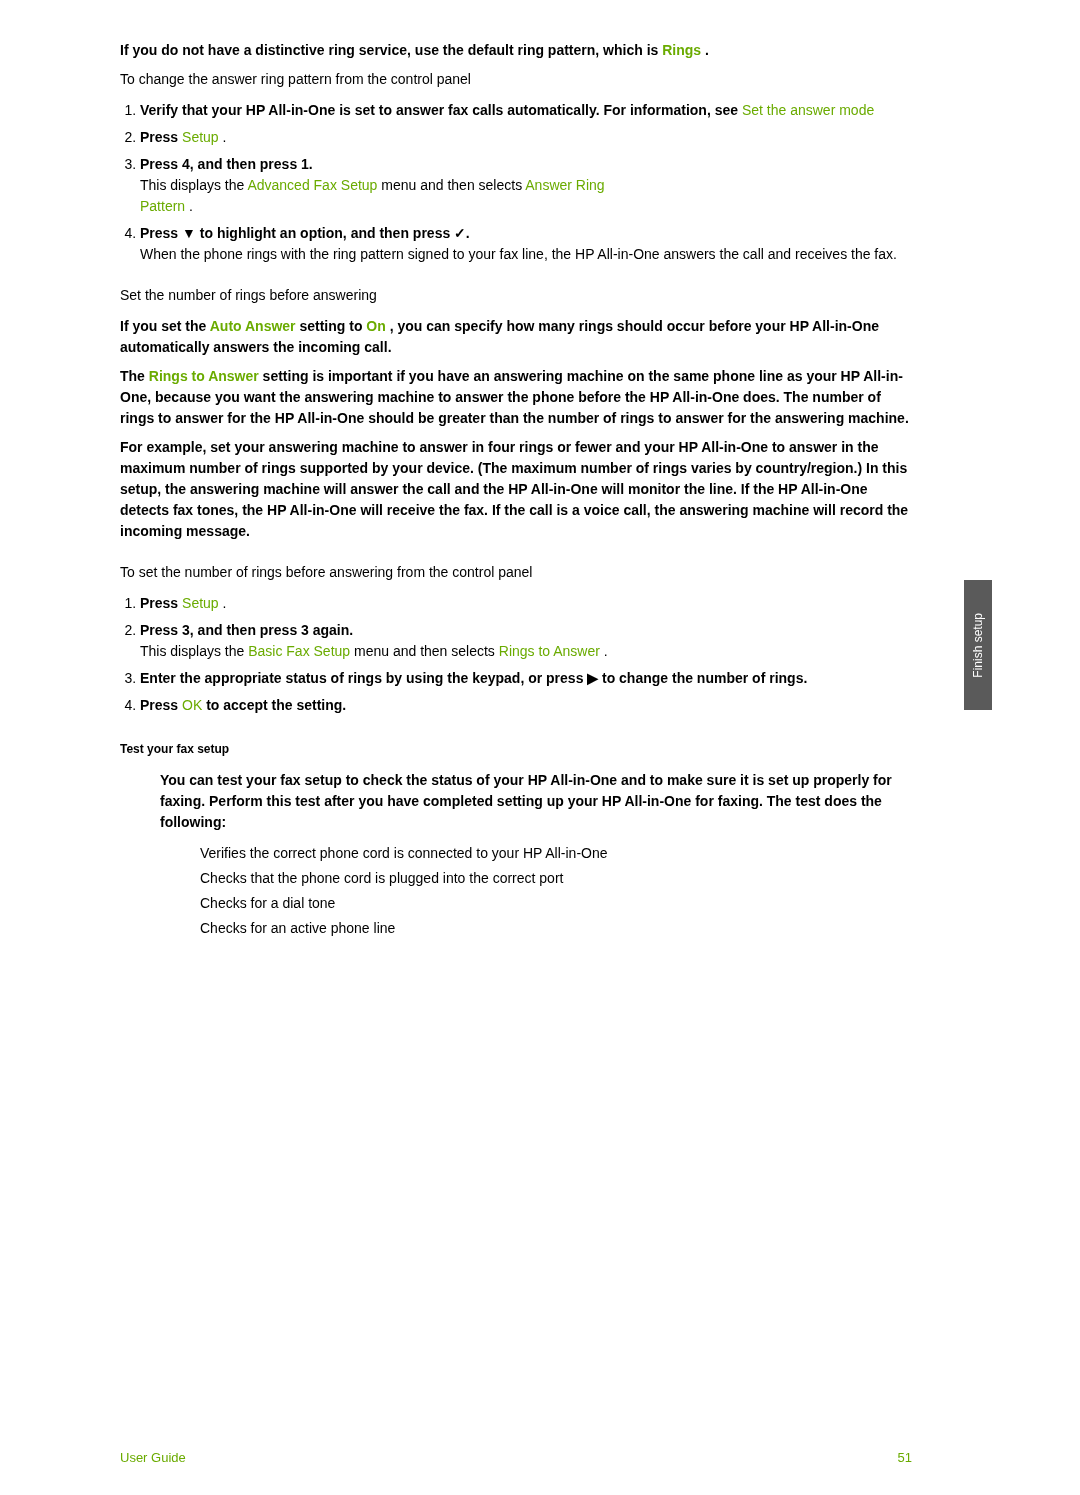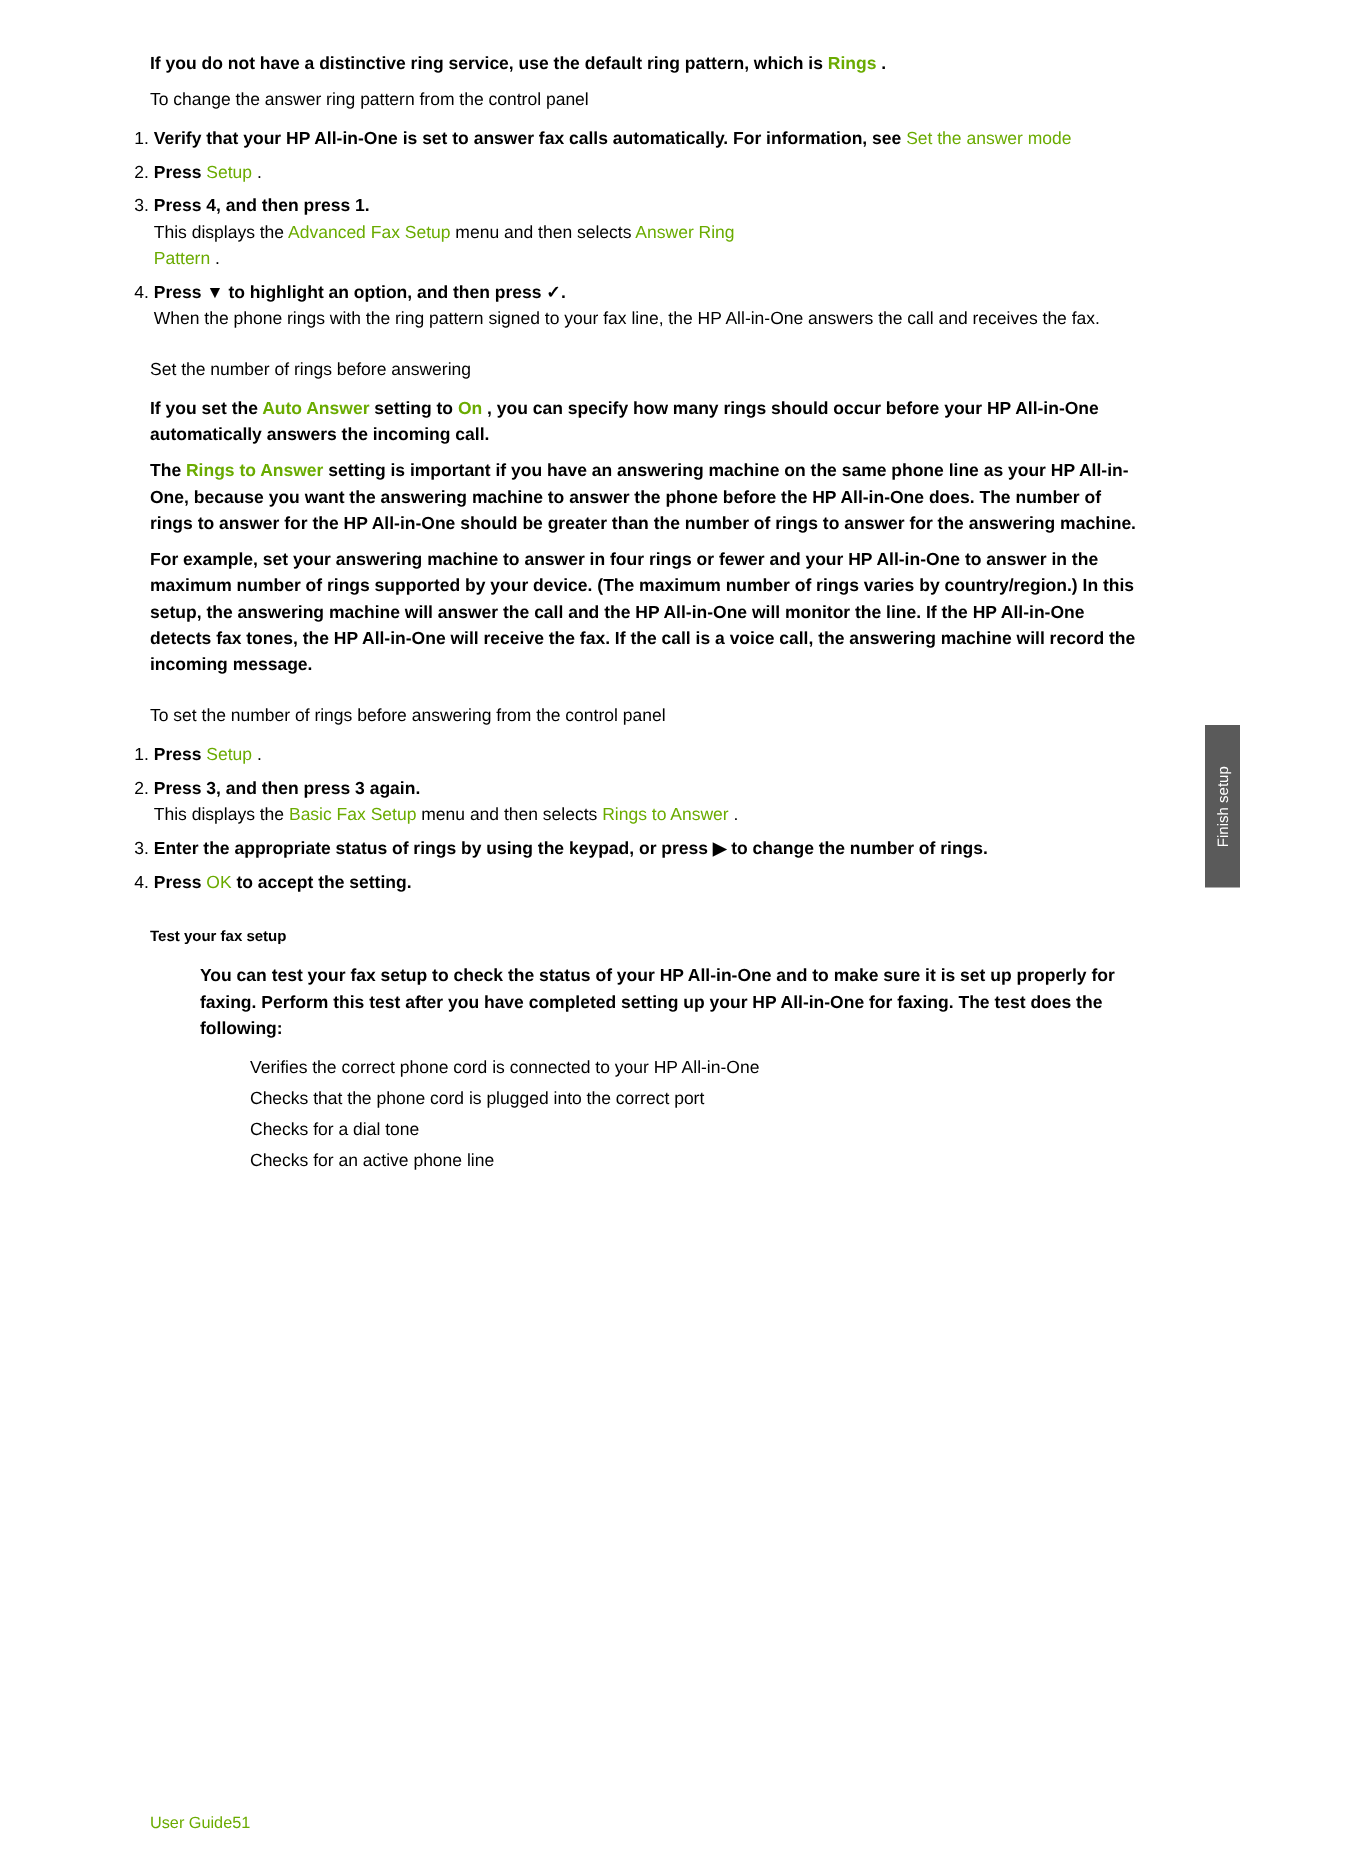--- a/index.html
+++ b/index.html
@@ -38,34 +38,35 @@
       text-orientation: mixed;
       transform: rotate(180deg);
       white-space: nowrap;
     }
     .footer {
       position: absolute;
       bottom: 30px;
       left: 0;
       right: 0;
       display: flex;
+      justify-content: space-between;
       padding: 0 80px 0 120px;
       color: #6aab00;
       font-size: 13px;
     }
     .green { color: #6aab00; }
     .bold { font-weight: bold; }
     p { margin-bottom: 10px; line-height: 1.5; }
     .intro-bold {
       font-weight: bold;
       margin-bottom: 8px;
       line-height: 1.5;
     }
     ol {
-      margin-left: 3px;
+      margin-left: 20px;
       margin-bottom: 12px;
     }
     ol li {
       margin-bottom: 6px;
       line-height: 1.5;
     }
     .section-heading {
       font-weight: normal;
       margin-bottom: 10px;
       margin-top: 20px;

